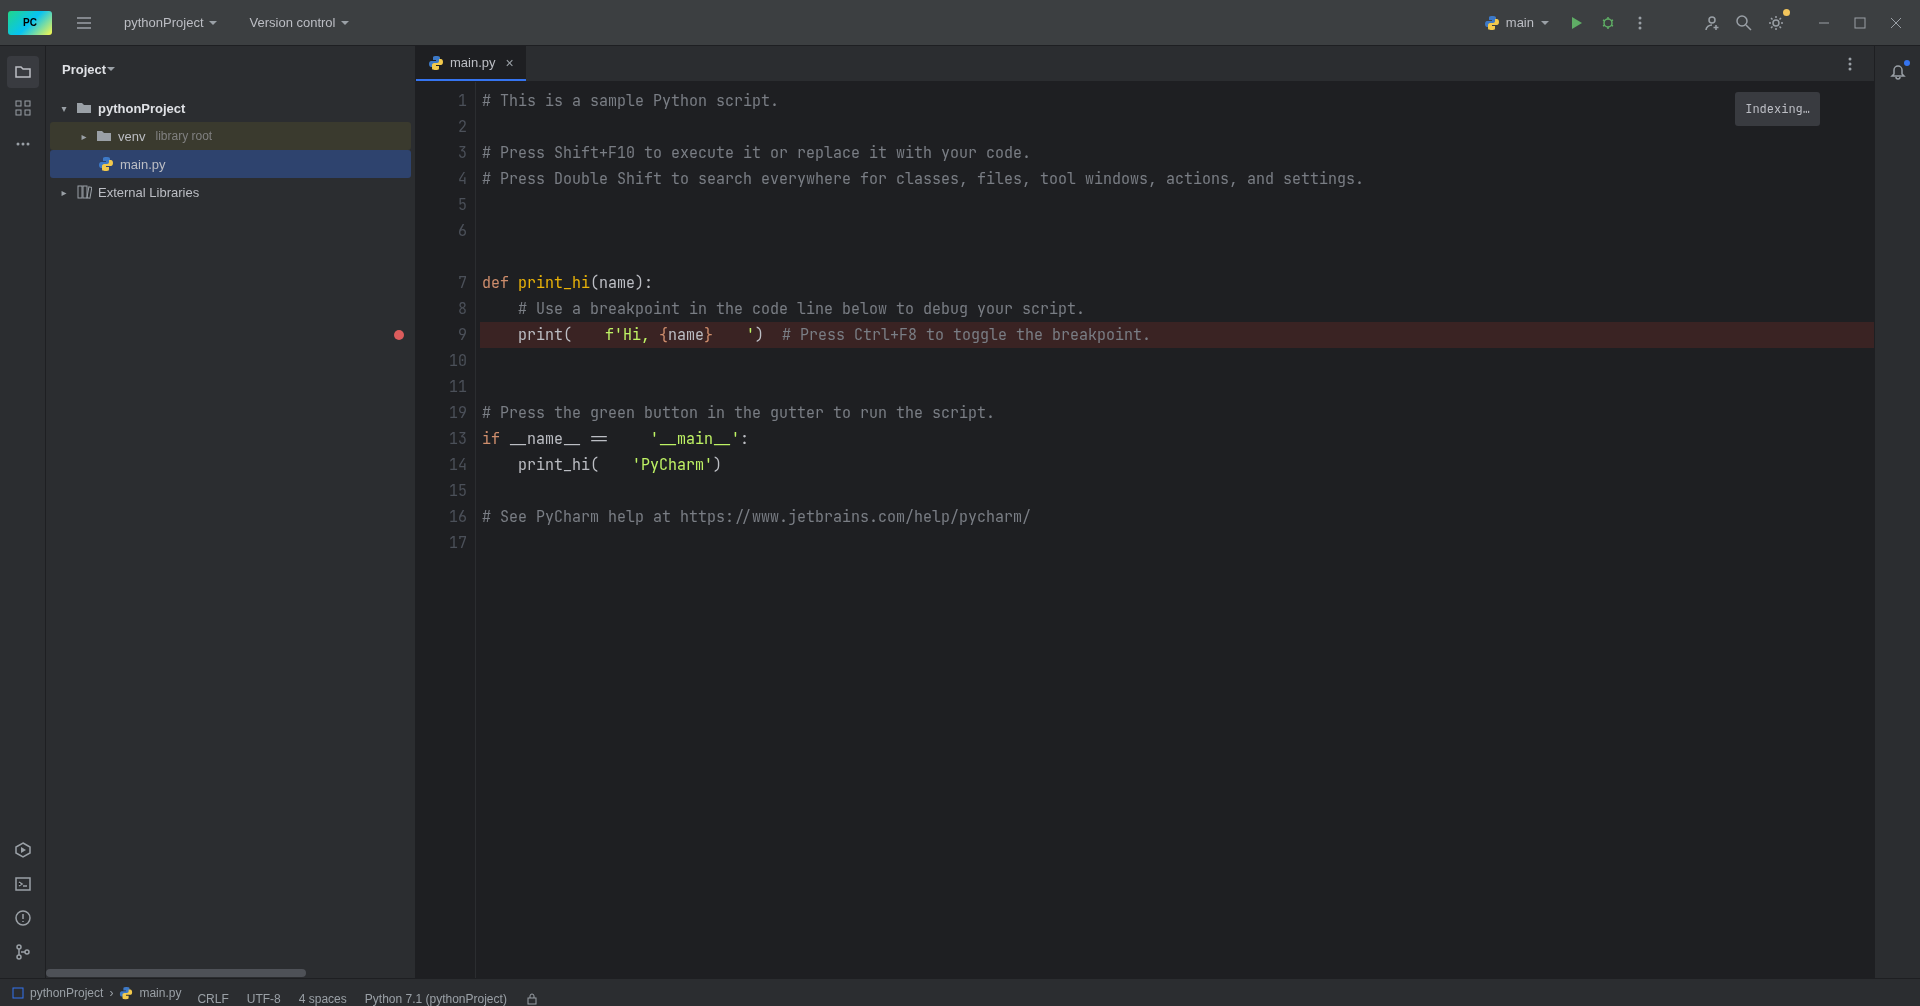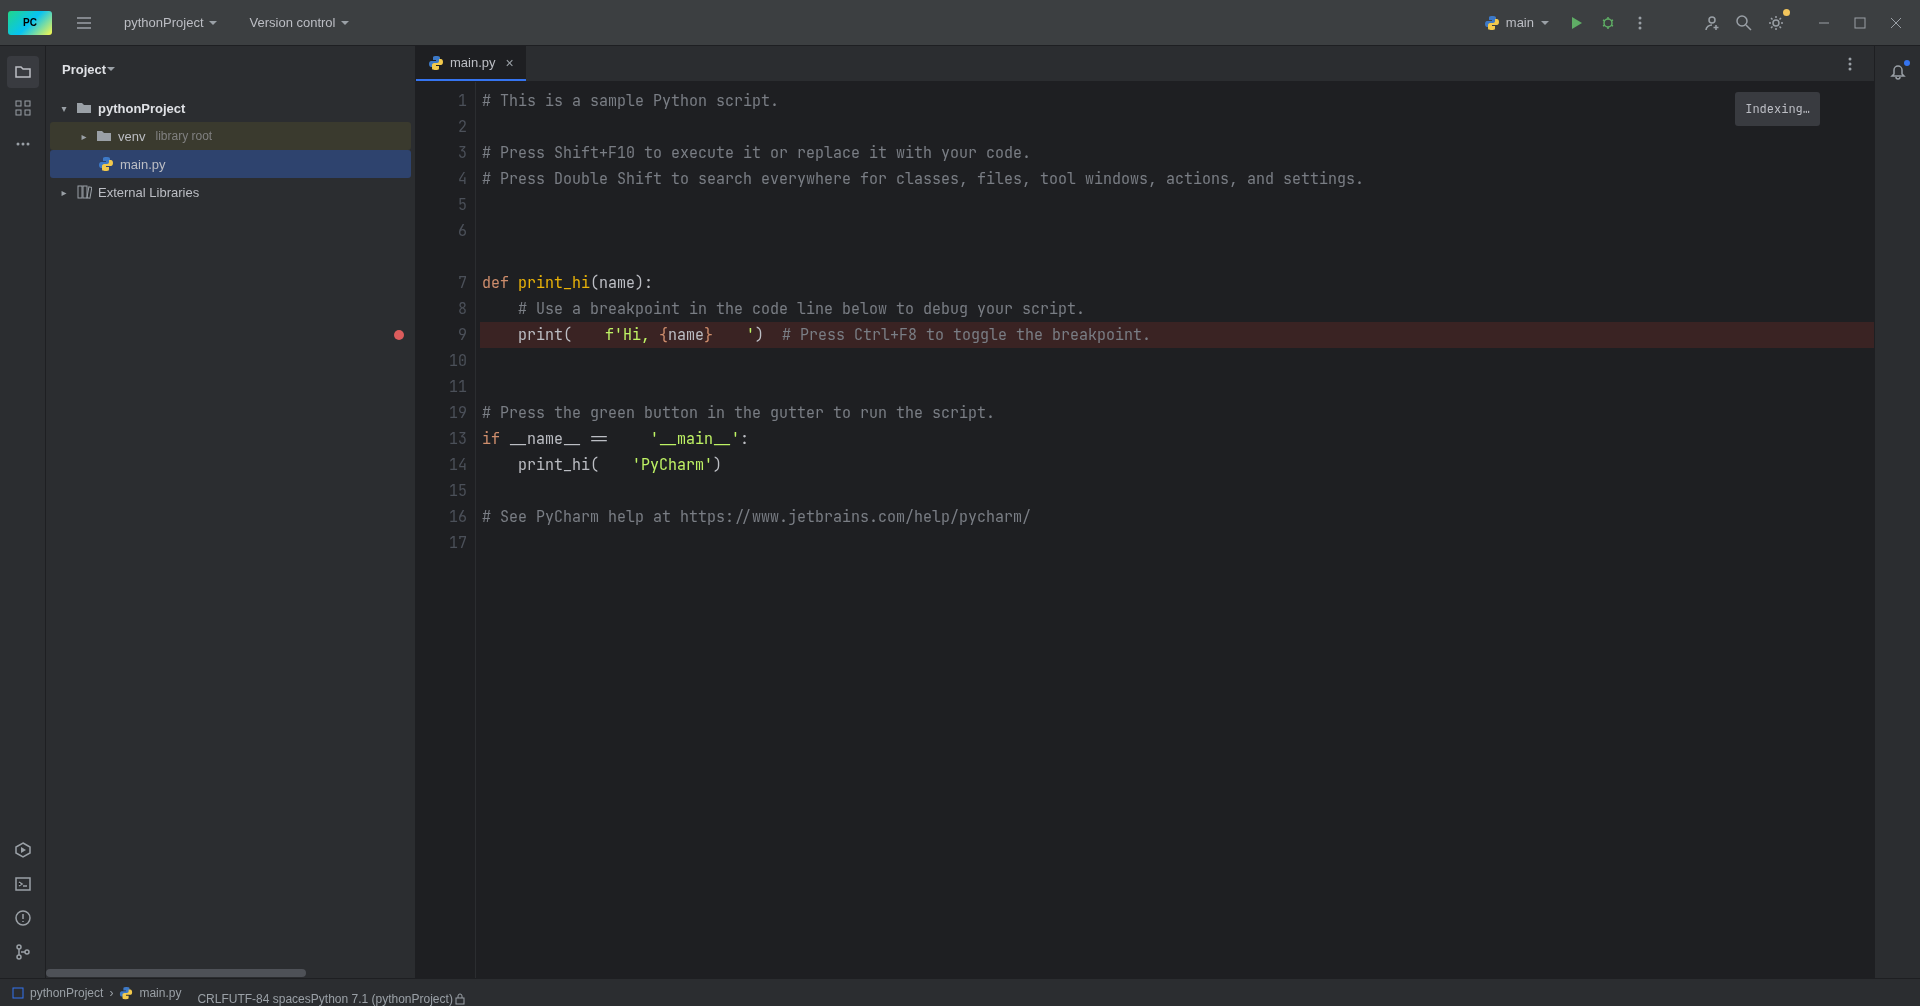--- a/index.html
+++ b/index.html
@@ -162,21 +162,21 @@
   font-size: 12px; color: #9aa0a6;
 }
 .breadcrumbs { display: flex; align-items: center; gap: 6px; }
 .status-center { margin-left: auto; display: flex; align-items: center; gap: 12px; }
 .progress {
   width: 170px; height: 4px; background: #43454a; border-radius: 2px; overflow: hidden;
 }
 .progress-fill { height: 100%; width: 85%; background: #3574f0; }
 .pause-btn { width:18px; height:18px; border-radius:50%; background:#43454a; display:flex; align-items:center; justify-content:center; font-size:9px; }
 .show-all { color: #3574f0; cursor: pointer; }
-.status-right { display: flex; align-items: center; gap: 0; margin-top: 12px; }
+.status-right { display: flex; align-items: center; gap: 18px; margin-top: 12px; }
 .lock-icon { color: #9aa0a6; }
 
 
 .h-scrollbar { height: 10px; background: #2b2d30; position: relative; }
 .h-scroll-thumb { position: absolute; left: 0; width: 260px; height: 8px; background: #4e5157; border-radius: 4px; top: 1px; }
 
 svg { display: block; }
 </style>
 </head>
 <body>

